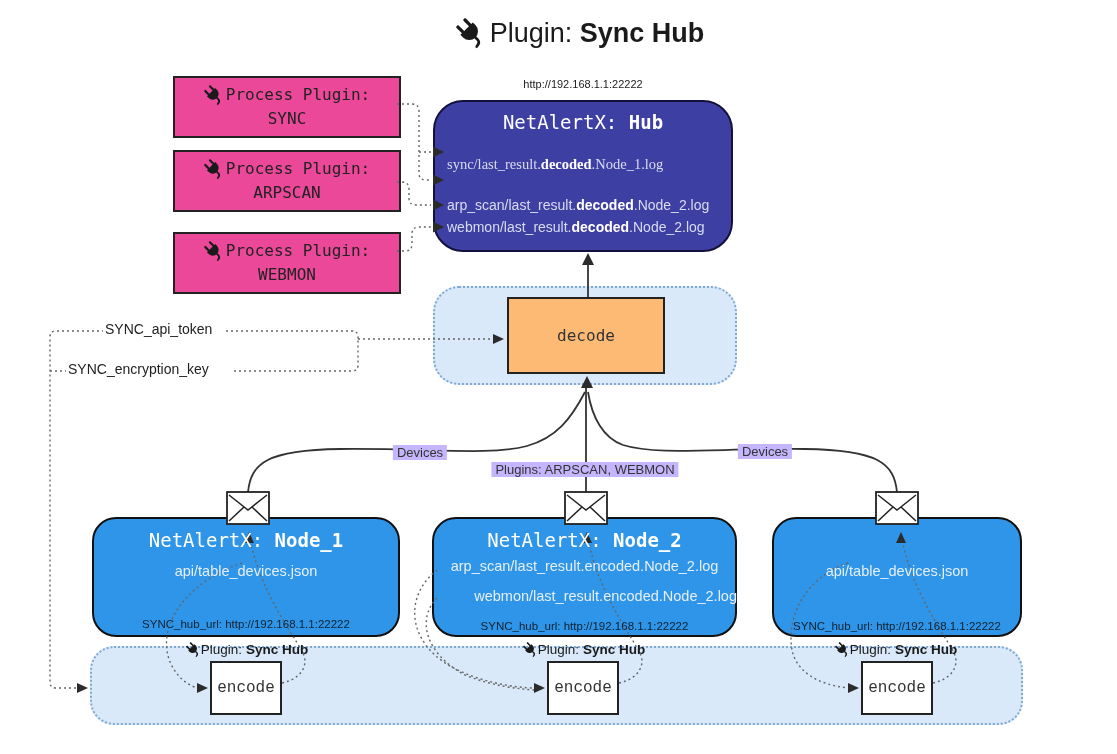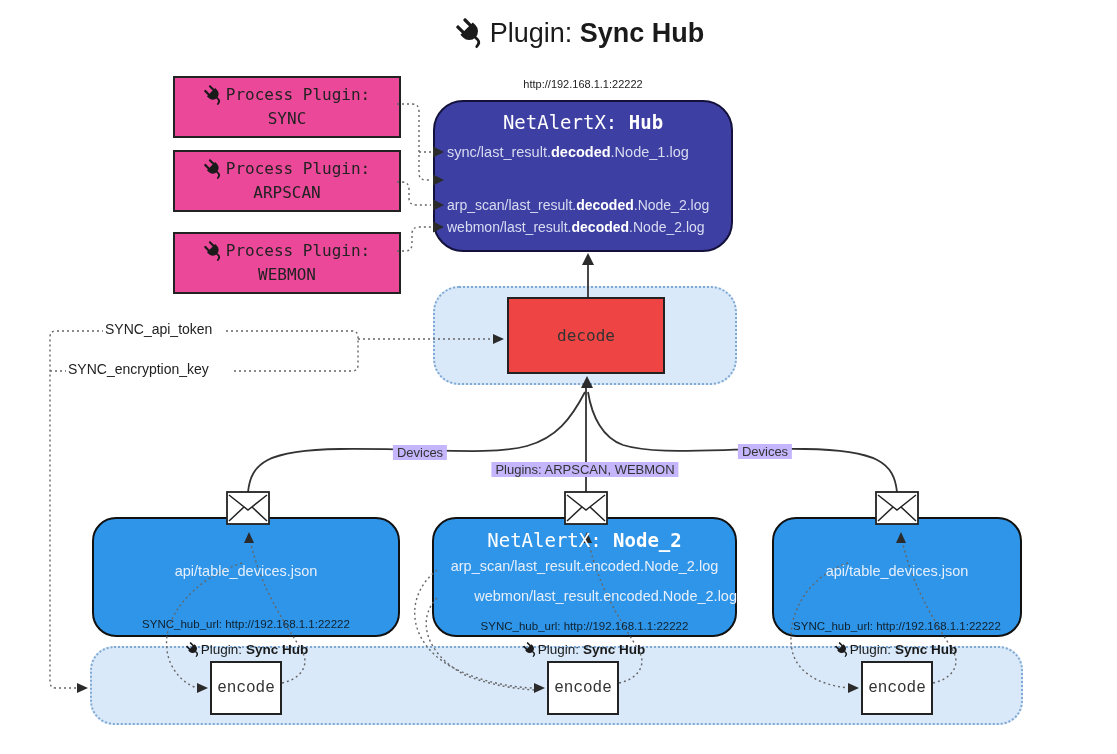--- a/index.html
+++ b/index.html
@@ -22,26 +22,26 @@
   .pbox .plug{width:20px;height:20px;}
 
   
   #hub-url{left:433px;top:78px;width:300px;text-align:center;font-size:11px;color:#222;}
   #hub{left:433px;top:100px;width:300px;height:152px;background:#3e3fa3;border:2px solid #14123c;
        border-radius:30px;box-sizing:border-box;}
   #hub-title{left:433px;top:111px;width:300px;text-align:center;font-size:19px;color:#fff;}
   #hub-title b{font-weight:bold;}
   .hubline{left:447px;width:286px;color:#d8dcf1;font-size:14px;white-space:nowrap;}
   .hubline b{color:#fff;font-weight:bold;}
-  #hubline-0{top:144px;} #hubline-1{top:172px;} #hubline-2{top:197px;} #hubline-3{top:219px;}
+  #hubline-0{top:156px;font-family:Liberation Serif, serif;} #hubline-1{top:172px;} #hubline-2{top:197px;} #hubline-3{top:219px;}
 
   
   .band{background:#d9e9fa;border:2px dotted #7fa8d2;box-sizing:border-box;}
   #decode-band{left:433px;top:286px;width:304px;height:99px;border-radius:26px;}
-  #decode-box{left:507px;top:297px;width:158px;height:77px;background:#ef4444;border:2px solid #222;
+  #decode-box{left:507px;top:297px;width:158px;height:77px;background:#fdba74;border:2px solid #222;
               box-sizing:border-box;display:flex;align-items:center;justify-content:center;
               font-family:"DejaVu Sans Mono",monospace;font-size:16px;color:#333;}
 
   
   .cfg{font-size:14px;color:#222;background:#fff;padding:0 2px;}
   #cfg-token{left:103px;top:321px;}
   #cfg-key{left:66px;top:361px;}
 
   
   .edgelabel{background:#c4b5fd;color:#333;font-size:13px;padding:0 4px;transform:translateX(-50%);z-index:3;}
@@ -142,20 +142,21 @@
   <div class="abs band boxlayer" id="decode-band"></div>
   <div class="abs boxlayer" id="decode-box">decode</div>
 
   <div class="abs txt cfg" id="cfg-token">SYNC_api_token</div>
   <div class="abs txt cfg" id="cfg-key">SYNC_encryption_key</div>
 
   <div class="abs node boxlayer" id="node-1"></div>
   <div class="abs node boxlayer" id="node-2"></div>
   <div class="abs node boxlayer" id="node-3"></div>
 
+  <div class="abs txt mono node-title" id="node-1-title"><span>NetAlertX: </span><b>Node_1</b></div>
   <div class="abs txt mono node-title" id="node-2-title"><span>NetAlertX: </span><b>Node_2</b></div>
 
   <div class="abs txt nodefile" id="node-1-file0">api/table_devices.json</div>
   <div class="abs txt nodefile" id="node-2-file0">arp_scan/last_result.encoded.Node_2.log</div>
   <div class="abs txt nodefile" id="node-2-file1">webmon/last_result.encoded.Node_2.log</div>
   <div class="abs txt nodefile" id="node-3-file0">api/table_devices.json</div>
 
   <div class="abs txt huburl" id="node-1-huburl">SYNC_hub_url: http://192.168.1.1:22222</div>
   <div class="abs txt huburl" id="node-2-huburl">SYNC_hub_url: http://192.168.1.1:22222</div>
   <div class="abs txt huburl" id="node-3-huburl">SYNC_hub_url: http://192.168.1.1:22222</div>

